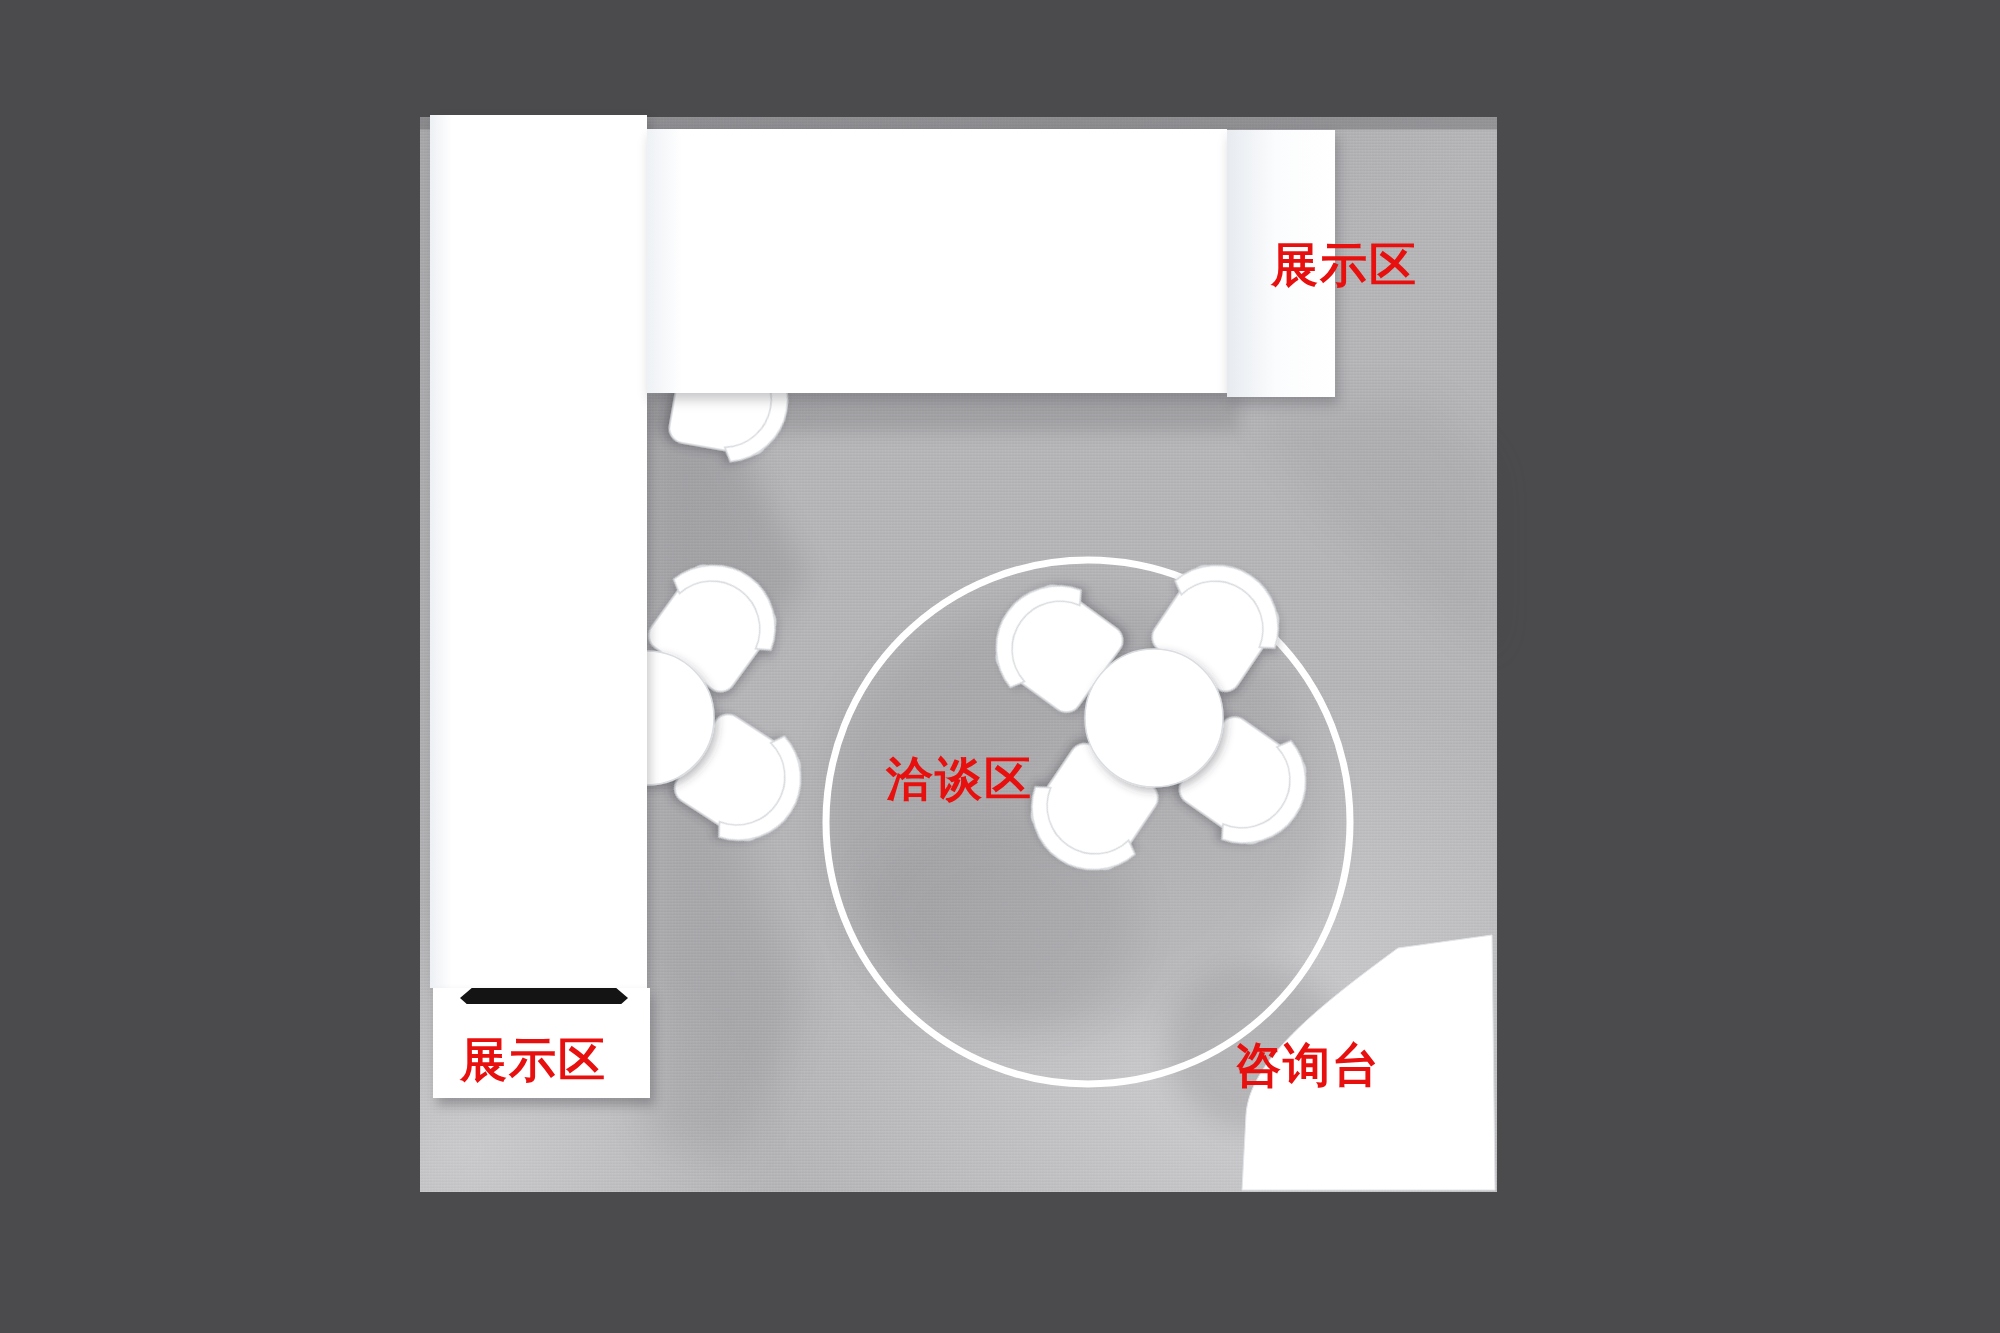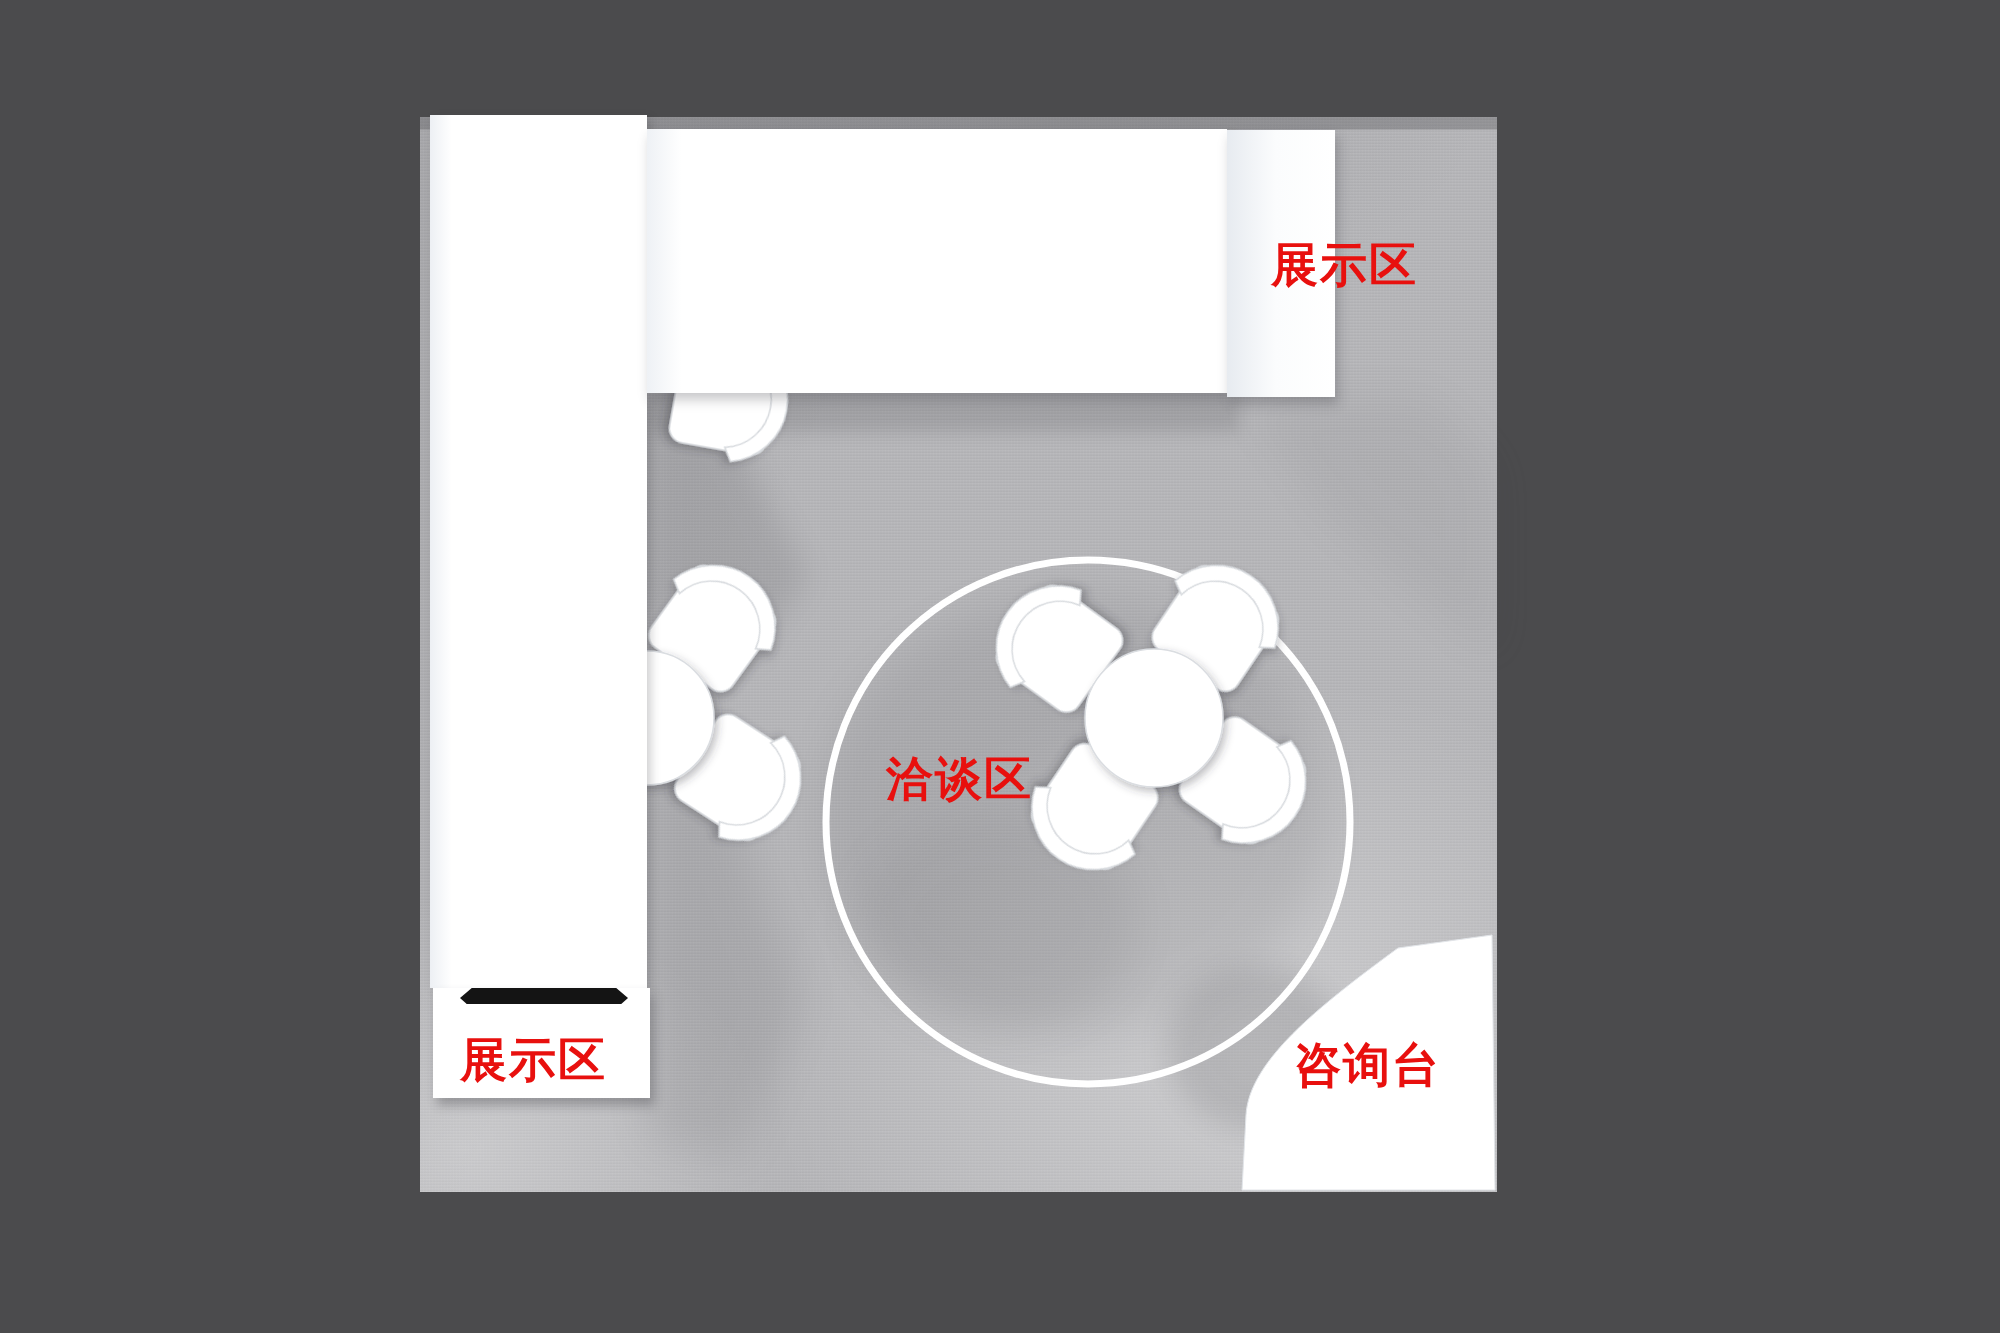--- a/index.html
+++ b/index.html
@@ -29,21 +29,21 @@
              box-shadow:3px 7px 11px rgba(40,40,46,.25);}
   .cabinet{left:433px;top:988px;width:217px;height:110px;background:#ffffff;
              box-shadow:4px 7px 10px rgba(40,40,46,.30);}
   .cabinet-bar{left:460px;top:988px;width:168px;height:16px;background:#141414;z-index:21;
              clip-path:polygon(7% 0,93% 0,100% 62%,96% 100%,4% 100%,0 62%);}
   .zone-label{position:absolute;color:#e8100e;font-size:47px;font-weight:700;
              letter-spacing:2px;line-height:1;white-space:nowrap;z-index:30;}
   .lbl-display-top{left:1271px;top:241px;}
   .lbl-display-left{left:460px;top:1036px;}
   .lbl-negotiation{left:886px;top:755px;}
-  .lbl-infodesk{left:1294px;top:1041px;}
+  .lbl-infodesk{left:1234px;top:1041px;}
 </style>
 </head>
 <body>
 
 <div class="stage">
 
   <div class="floor"></div>
 
   <svg class="plan" viewBox="0 0 2000 1333" xmlns="http://www.w3.org/2000/svg">
     <defs>

